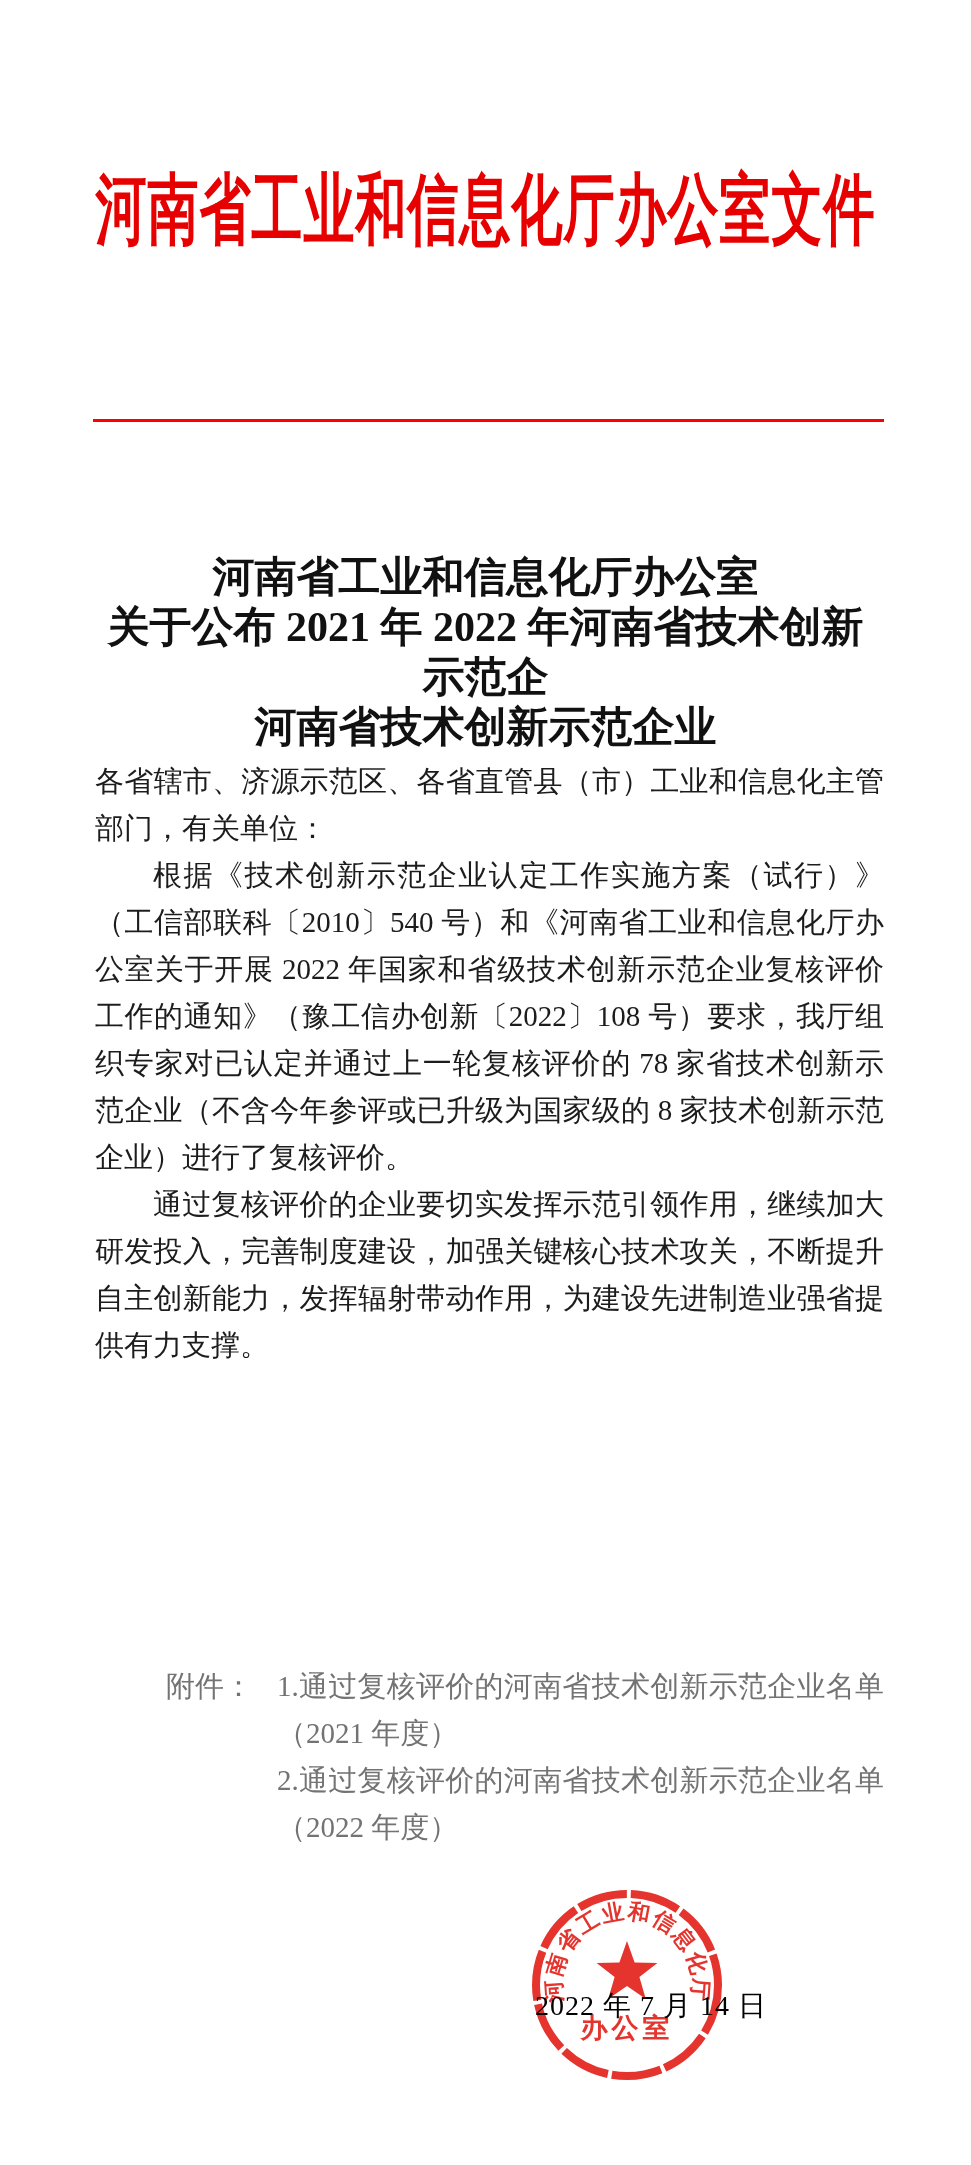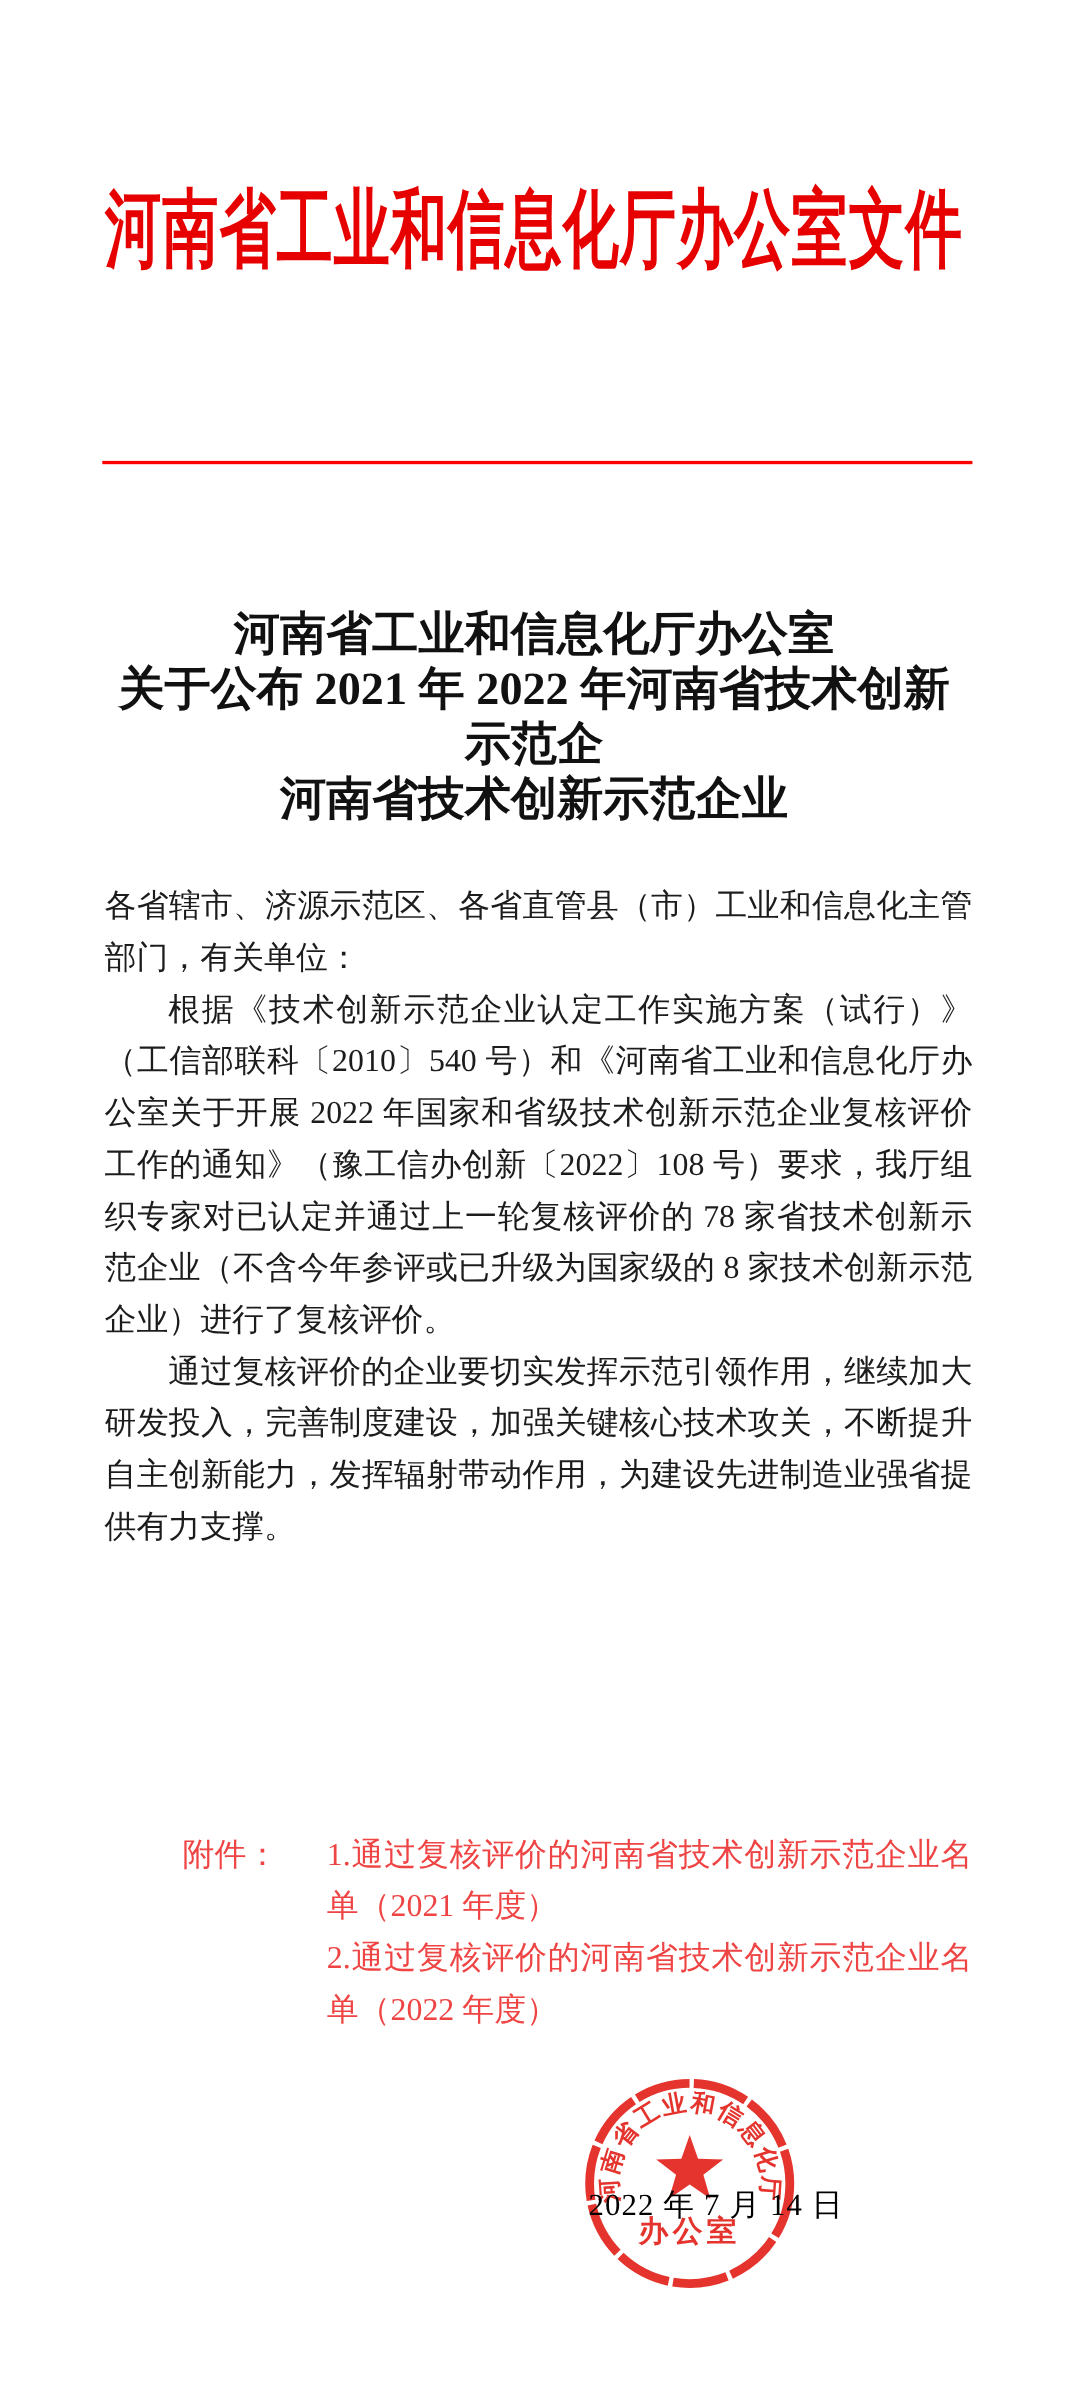--- a/index.html
+++ b/index.html
@@ -50,32 +50,30 @@
     line-height:50px;
     color:#111;
   }
   .body-text{
     position:absolute;
     top:758px; left:95px; width:789px;
     font-size:29px;
     line-height:47px;
     text-align:justify;
     color:#1c1c1c;
-    margin-top:43px;
   }
   .body-text p{margin:0;text-indent:2em;}
   .body-text p.no-indent{text-indent:0;}
   .attachments{
     position:absolute;
     top:1663px; left:166px; width:718px;
     font-size:29px;
     line-height:47px;
     display:flex;
-    color:#ef4444;
-    gap:20px;
+    color:#737373;
   }
   .att-label{flex:0 0 auto;white-space:nowrap;}
   .att-items{flex:1 1 auto;}
   .att-item{text-align:justify;margin-left:24px;}
   .date-line{
     position:absolute;
     top:1990px; left:535px;
     font-size:28px;
     line-height:32px;
     color:#000000;

